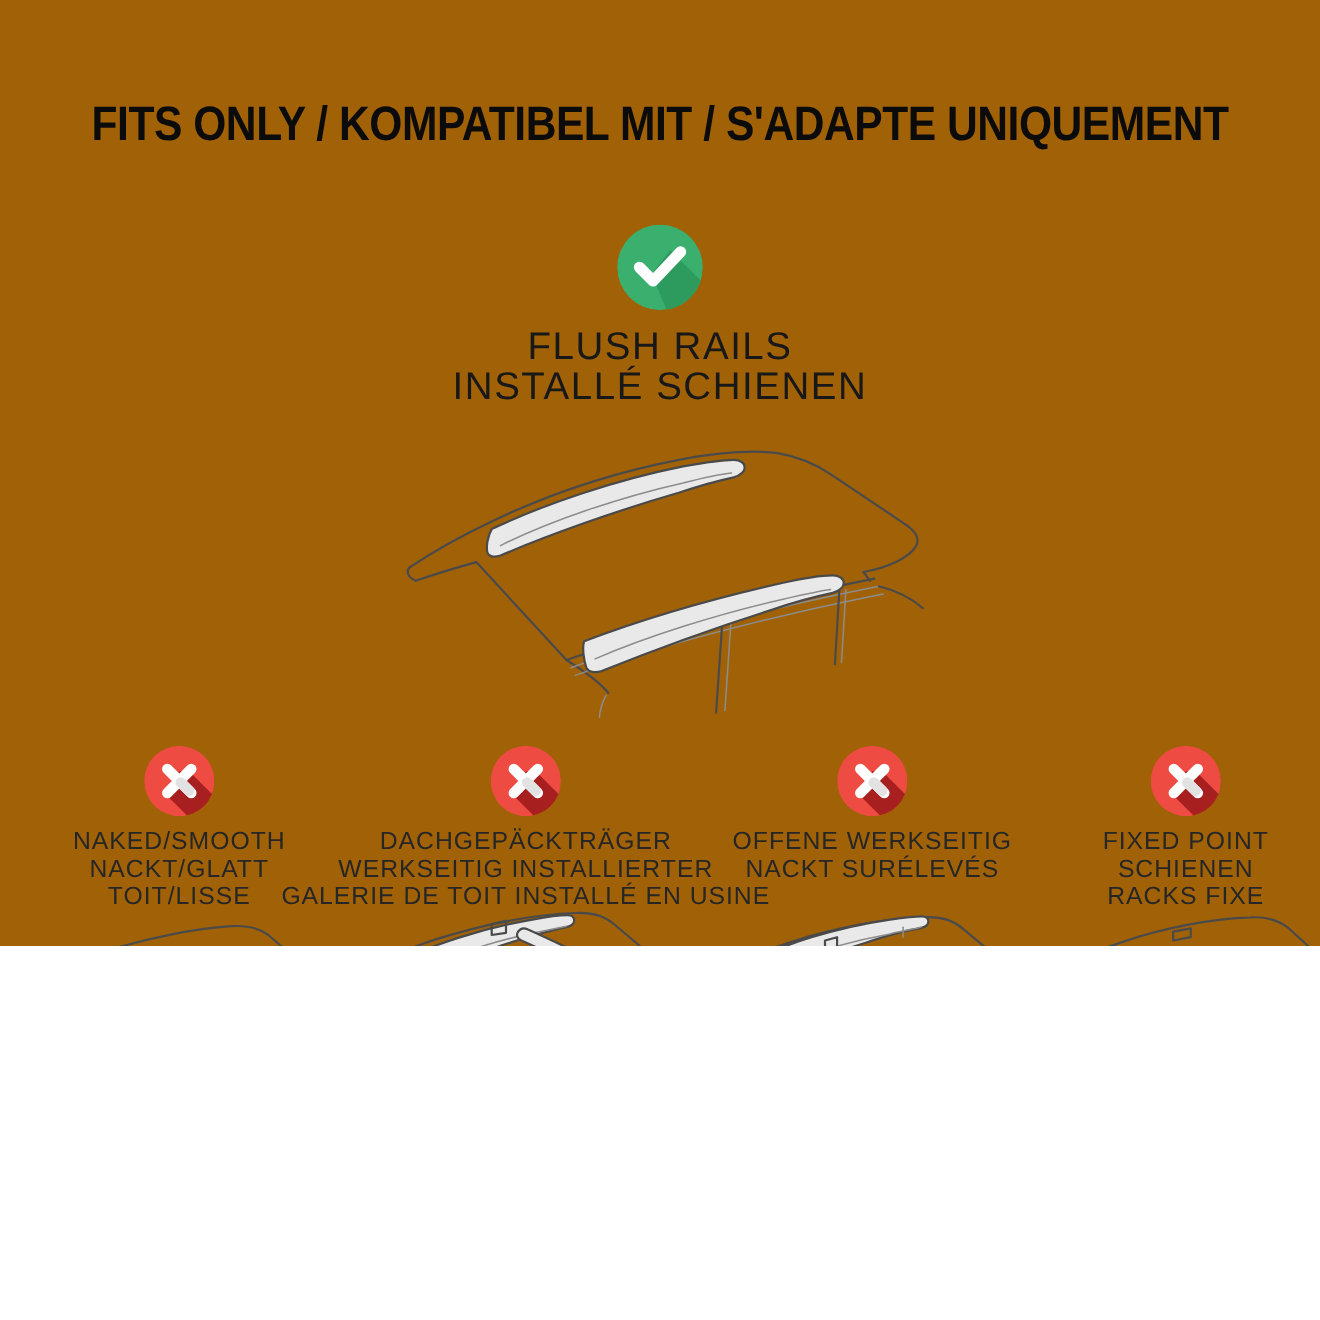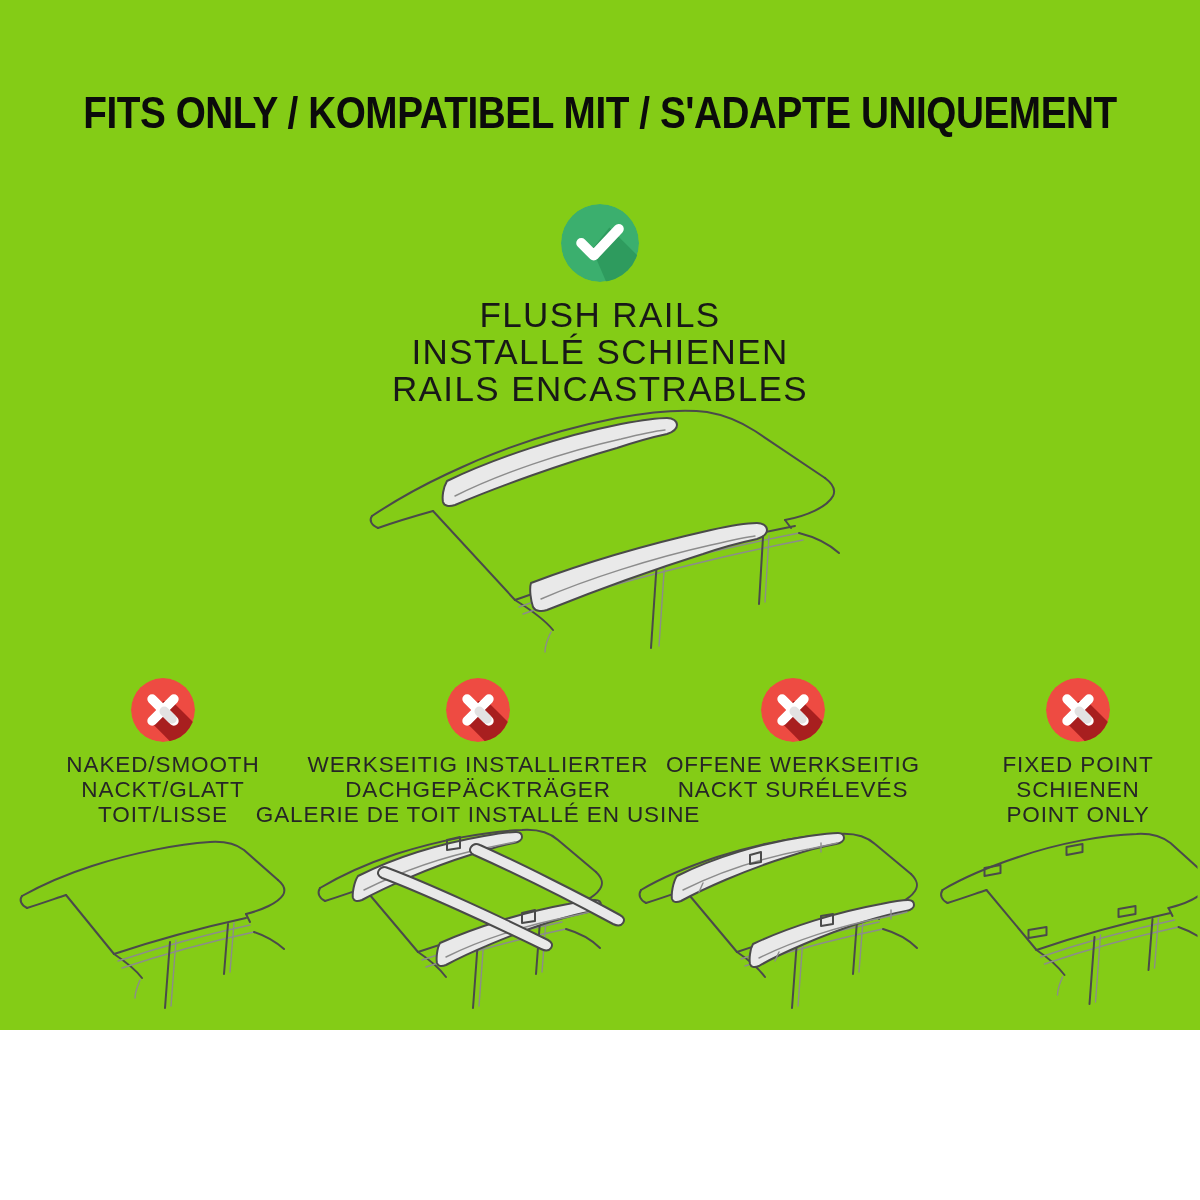--- a/index.html
+++ b/index.html
@@ -7,22 +7,22 @@
   html, body {
     width: 1200px;
     height: 1200px;
     background: #ffffff;
     font-family: "Liberation Sans", sans-serif;
   }
 
   .page {
     position: relative;
     width: 1200px;
-    height: 1030px;
-    background: #84cc16;
+    height: 860px;
+    background: #a16207;
     overflow: hidden;
   }
 
   
   .header-title {
     position: absolute;
     left: 0;
     top: 88px;
     width: 1200px;
     text-align: center;
@@ -168,21 +168,20 @@
       <svg viewBox="0 0 100 100">
         <circle cx="50" cy="50" r="50" fill="#3BAF6E"></circle>
         <path d="M40 58 L62 30 L100 68 L100 100 L58 100 Z" fill="#2E9B5E"></path>
         <path d="M26 50 L42 66 L74 32" fill="none" stroke="#ffffff" stroke-width="13" stroke-linecap="round" stroke-linejoin="round"></path>
       </svg>
     </div>
 
     <div class="hero-caption">
       <span class="cap-line">FLUSH RAILS</span>
       <span class="cap-line">INSTALLÉ SCHIENEN</span>
-      <span class="cap-line">RAILS ENCASTRABLES</span>
     </div>
 
     <div class="hero-art">
       <svg viewBox="0 0 500 250">
 
         <path class="lineart" d="M17 112 C35 100 60 85 92 70 C140 47 200 26 262 14 C300 7 330 5 352 8
                                  C370 11 386 18 400 27 L470 74"></path>
         <path class="lineart" d="M470 74 C478 80 481 86 478 92 C472 103 452 112 430 116"></path>
         <path class="lineart" d="M17 112 C14 116 16 121 23 124"></path>
 
@@ -264,22 +263,22 @@
           <circle cx="50" cy="50" r="50" fill="#EE4B42"></circle>
           <path d="M50 36 L64 36 L100 72 L100 100 L62 100 L36 74 Z" fill="#A81F1F"></path>
           <g stroke-linecap="round" stroke-width="15">
             <line x1="33" y1="33" x2="67" y2="67" stroke="#ffffff"></line>
             <line x1="67" y1="33" x2="33" y2="67" stroke="#ffffff"></line>
             <line x1="52" y1="52" x2="64" y2="64" stroke="#e2e2e2"></line>
           </g>
         </svg>
       </div>
       <div class="col-caption">
+        <span class="cap-line">DACHGEPÄCKTRÄGER</span>
         <span class="cap-line">WERKSEITIG INSTALLIERTER</span>
-        <span class="cap-line">DACHGEPÄCKTRÄGER</span>
         <span class="cap-line">GALERIE DE TOIT INSTALLÉ EN USINE</span>
       </div>
       <div class="col-art art-2">
         <svg viewBox="0 0 330 195">
 
           <path class="lineart" d="M20 64 C40 52 66 40 96 30 C140 16 188 7 222 6 C238 5 250 9 258 16 L296 48"></path>
           <path class="lineart" d="M296 48 C302 54 304 59 300 65 C294 74 278 81 260 85"></path>
           <path class="lineart" d="M20 64 C17 69 19 74 25 77"></path>
           <path class="lineart" d="M25 77 C38 73 52 68 64 64"></path>
           <path class="lineart" d="M64 64 L118 128"></path>
@@ -382,21 +381,21 @@
           <g stroke-linecap="round" stroke-width="15">
             <line x1="33" y1="33" x2="67" y2="67" stroke="#ffffff"></line>
             <line x1="67" y1="33" x2="33" y2="67" stroke="#ffffff"></line>
             <line x1="52" y1="52" x2="64" y2="64" stroke="#e2e2e2"></line>
           </g>
         </svg>
       </div>
       <div class="col-caption">
         <span class="cap-line">FIXED POINT</span>
         <span class="cap-line">SCHIENEN</span>
-        <span class="cap-line">POINT ONLY</span>
+        <span class="cap-line">RACKS FIXE</span>
       </div>
       <div class="col-art art-4">
         <svg viewBox="0 0 265 190">
           <path class="lineart" d="M10 60 C30 48 56 37 86 27 C126 13 172 5 204 4 C220 3 230 7 238 13 L270 42"></path>
           <path class="lineart" d="M270 42 C276 48 277 53 274 58 C268 67 252 74 236 78"></path>
           <path class="lineart" d="M10 60 C7 65 9 70 15 73"></path>
           <path class="lineart" d="M15 73 C28 69 42 64 54 60"></path>
           <path class="lineart" d="M54 60 L104 120"></path>
           <path class="lineart" d="M104 120 C116 128 126 137 132 145"></path>
           <path class="lineart" d="M104 120 C142 107 192 93 238 83"></path>

